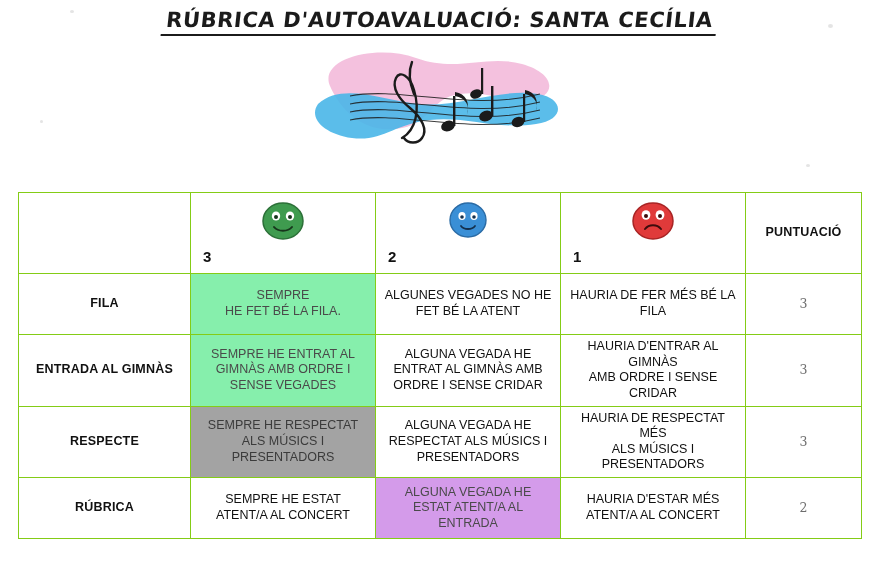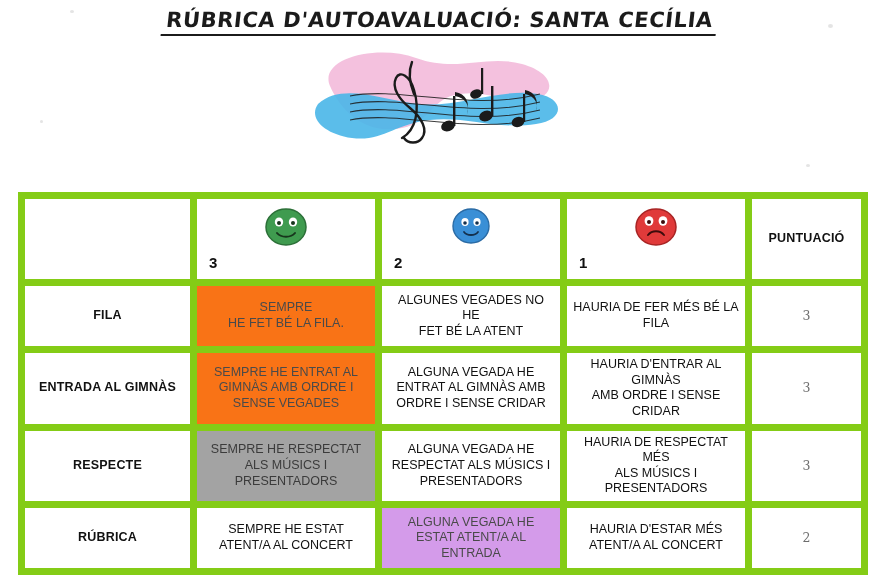--- a/index.html
+++ b/index.html
@@ -52,21 +52,21 @@
     left: 18px;
     top: 192px;
     width: 843px;
   }
   table.rubric {
     border-collapse: collapse;
     width: 843px;
     table-layout: fixed;
   }
   table.rubric td, table.rubric th {
-    border: 7px solid #84cc16;
+    border: 1px solid #84cc16;
     vertical-align: middle;
     text-align: center;
     padding: 4px 6px;
     font-size: 12.5px;
     line-height: 1.25;
   }
   col.c-crit { width: 172px; }
   col.c-lvl  { width: 185px; }
   col.c-score{ width: 116px; }
 
@@ -103,21 +103,21 @@
     font-size: 12.5px;
     letter-spacing: 0.2px;
   }
 
   
   .desc { height: 52px; }
   .desc .line { display: block; }
 
   
   .hl-cyan {
-    background: #f97316;
+    background: #86efac;
     color: #4a4a4a;
   }
   .hl-pink {
     background: #a3a3a3;
     color: #3b3b3b;
   }
   .hl-violet {
     background: #d49bea;
     color: #4a4a4a;
   }

